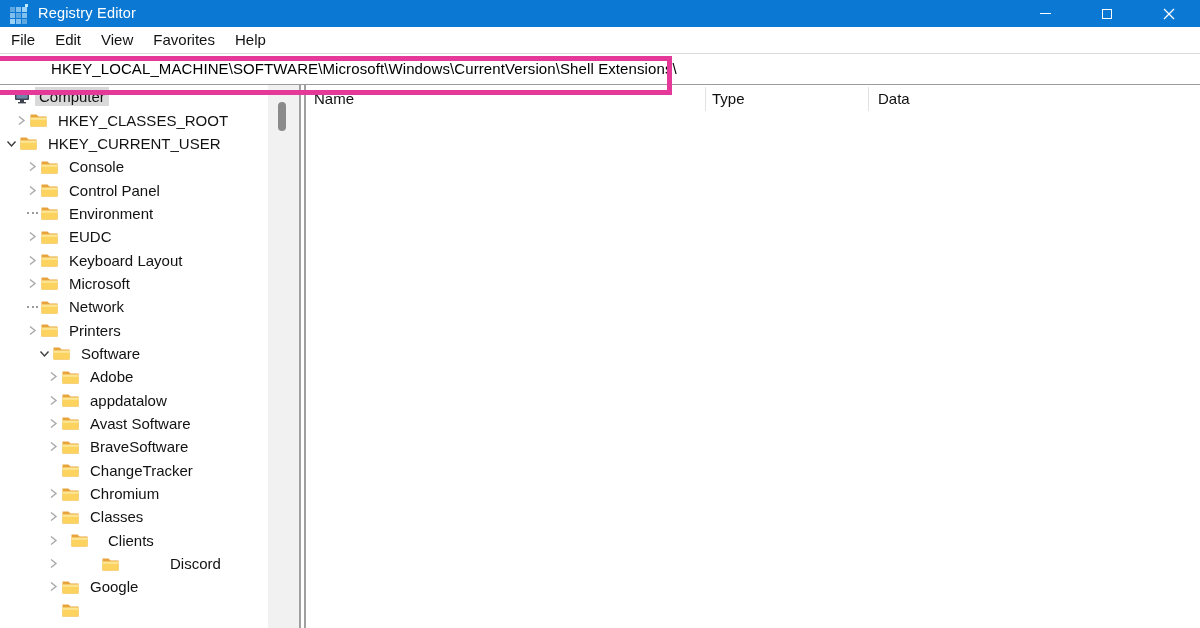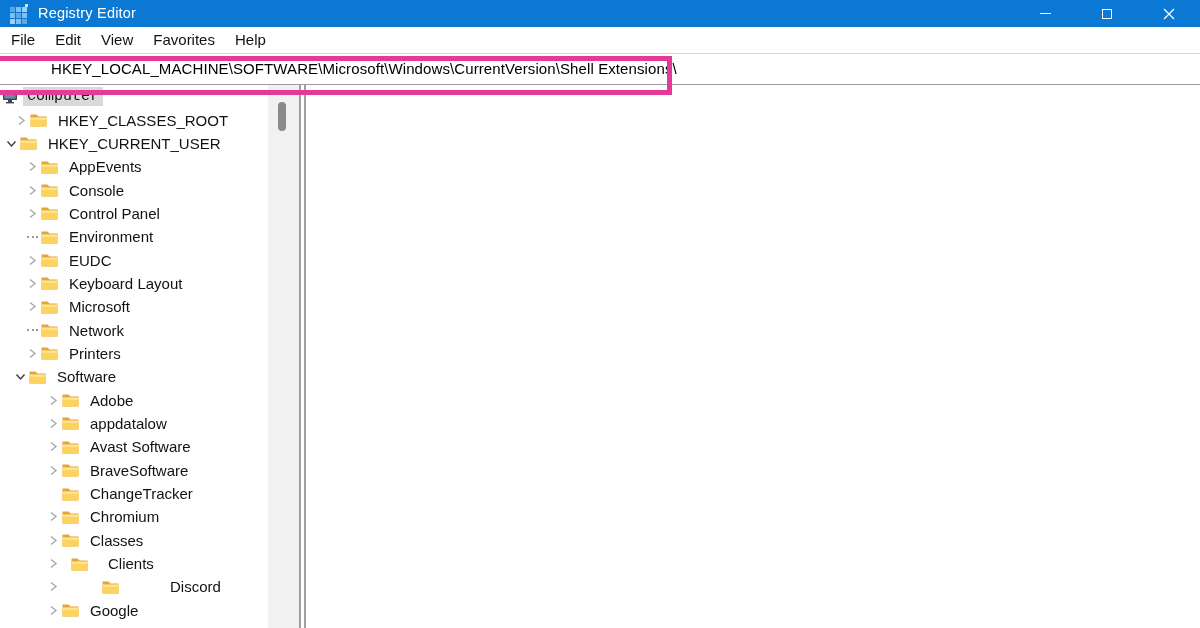--- a/index.html
+++ b/index.html
@@ -106,21 +106,21 @@
 
   <div class="addressbar">
     <div class="address-text">HKEY_LOCAL_MACHINE\SOFTWARE\Microsoft\Windows\CurrentVersion\Shell Extensions\</div>
   </div>
 
   <div class="annotation-box"></div>
 
   <div class="main">
 
     <div class="tree-panel" id="tree-panel">
-        <div class="tree-row" style="padding-left: 2px; font-family: Liberation Mono, monospace;">
+        <div class="tree-row" style="padding-left: 14px;">
           <span class="slot" style="width: 21px;">
             <svg class="tree-icon" viewBox="0 0 17 14" style="margin-right:4px">
               <rect x="1" y="1" width="14" height="9" rx="1" fill="#3d4450"></rect>
               <rect x="2.4" y="2.4" width="11.2" height="6.2" fill="#6f87a8"></rect>
               <rect x="6" y="10" width="4" height="2" fill="#3d4450"></rect>
               <rect x="4" y="12" width="8" height="1.4" fill="#3d4450"></rect>
             </svg>
           </span>
           <span class="tree-label selected">Computer</span>
         </div>
@@ -160,35 +160,20 @@
               <path d="M2,1.5 L7,5.5 L2,9.5" fill="none" stroke="#a8a8a8" stroke-width="1.4"></path>
             </svg>
           </span>
           <span style="display: flex;">
             <svg class="tree-icon" viewBox="0 0 17 14">
               <path d="M0.5,1.5 h6 l2,2 h8 v10 h-16 z" fill="#e8a33d"></path>
               <rect x="0.5" y="4.6" width="16" height="8.9" fill="#fbd35e"></rect>
               <rect x="0.5" y="4.6" width="16" height="2.2" fill="#fde598"></rect>
             </svg>
           </span>
-          <span class="tree-label">AppEvents</span>
-        </div>
-        <div class="tree-row" style="padding-left: 23px;">
-          <span class="slot">
-            <svg width="9" height="11" viewBox="0 0 9 11">
-              <path d="M2,1.5 L7,5.5 L2,9.5" fill="none" stroke="#a8a8a8" stroke-width="1.4"></path>
-            </svg>
-          </span>
-          <span style="display: flex;">
-            <svg class="tree-icon" viewBox="0 0 17 14">
-              <path d="M0.5,1.5 h6 l2,2 h8 v10 h-16 z" fill="#e8a33d"></path>
-              <rect x="0.5" y="4.6" width="16" height="8.9" fill="#fbd35e"></rect>
-              <rect x="0.5" y="4.6" width="16" height="2.2" fill="#fde598"></rect>
-            </svg>
-          </span>
           <span class="tree-label">Console</span>
         </div>
         <div class="tree-row" style="padding-left: 23px;">
           <span class="slot">
             <svg width="9" height="11" viewBox="0 0 9 11">
               <path d="M2,1.5 L7,5.5 L2,9.5" fill="none" stroke="#a8a8a8" stroke-width="1.4"></path>
             </svg>
           </span>
           <span style="display: flex;">
             <svg class="tree-icon" viewBox="0 0 17 14">
@@ -278,21 +263,21 @@
           </span>
           <span style="display: flex;">
             <svg class="tree-icon" viewBox="0 0 17 14">
               <path d="M0.5,1.5 h6 l2,2 h8 v10 h-16 z" fill="#e8a33d"></path>
               <rect x="0.5" y="4.6" width="16" height="8.9" fill="#fbd35e"></rect>
               <rect x="0.5" y="4.6" width="16" height="2.2" fill="#fde598"></rect>
             </svg>
           </span>
           <span class="tree-label">Printers</span>
         </div>
-        <div class="tree-row" style="padding-left: 11px;">
+        <div class="tree-row" style="padding-left: 35px;">
           <span class="slot">
             <svg width="11" height="9" viewBox="0 0 11 9">
               <path d="M1.5,2.5 L5.5,7 L9.5,2.5" fill="none" stroke="#3c3c3c" stroke-width="1.4"></path>
             </svg>
           </span>
           <span style="display: flex;">
             <svg class="tree-icon" viewBox="0 0 17 14">
               <path d="M0.5,1.5 h6 l2,2 h8 v10 h-16 z" fill="#e8a33d"></path>
               <rect x="0.5" y="4.6" width="16" height="8.9" fill="#fbd35e"></rect>
               <rect x="0.5" y="4.6" width="16" height="2.2" fill="#fde598"></rect>
@@ -458,16 +443,23 @@
         </div>
       </div>
 
     <div class="tree-scrollbar">
       <div class="scroll-thumb"></div>
     </div>
 
     <div class="panel-divider"></div>
 
     <div class="list-panel">
+      <div class="list-header">
+        <span class="col-label col-name">Name</span>
+        <span class="col-sep sep-1"></span>
+        <span class="col-label col-type">Type</span>
+        <span class="col-sep sep-2"></span>
+        <span class="col-label col-data">Data</span>
+      </div>
       <div class="list-body"></div>
     </div>
   </div>
 </div>
 
 </body></html>

